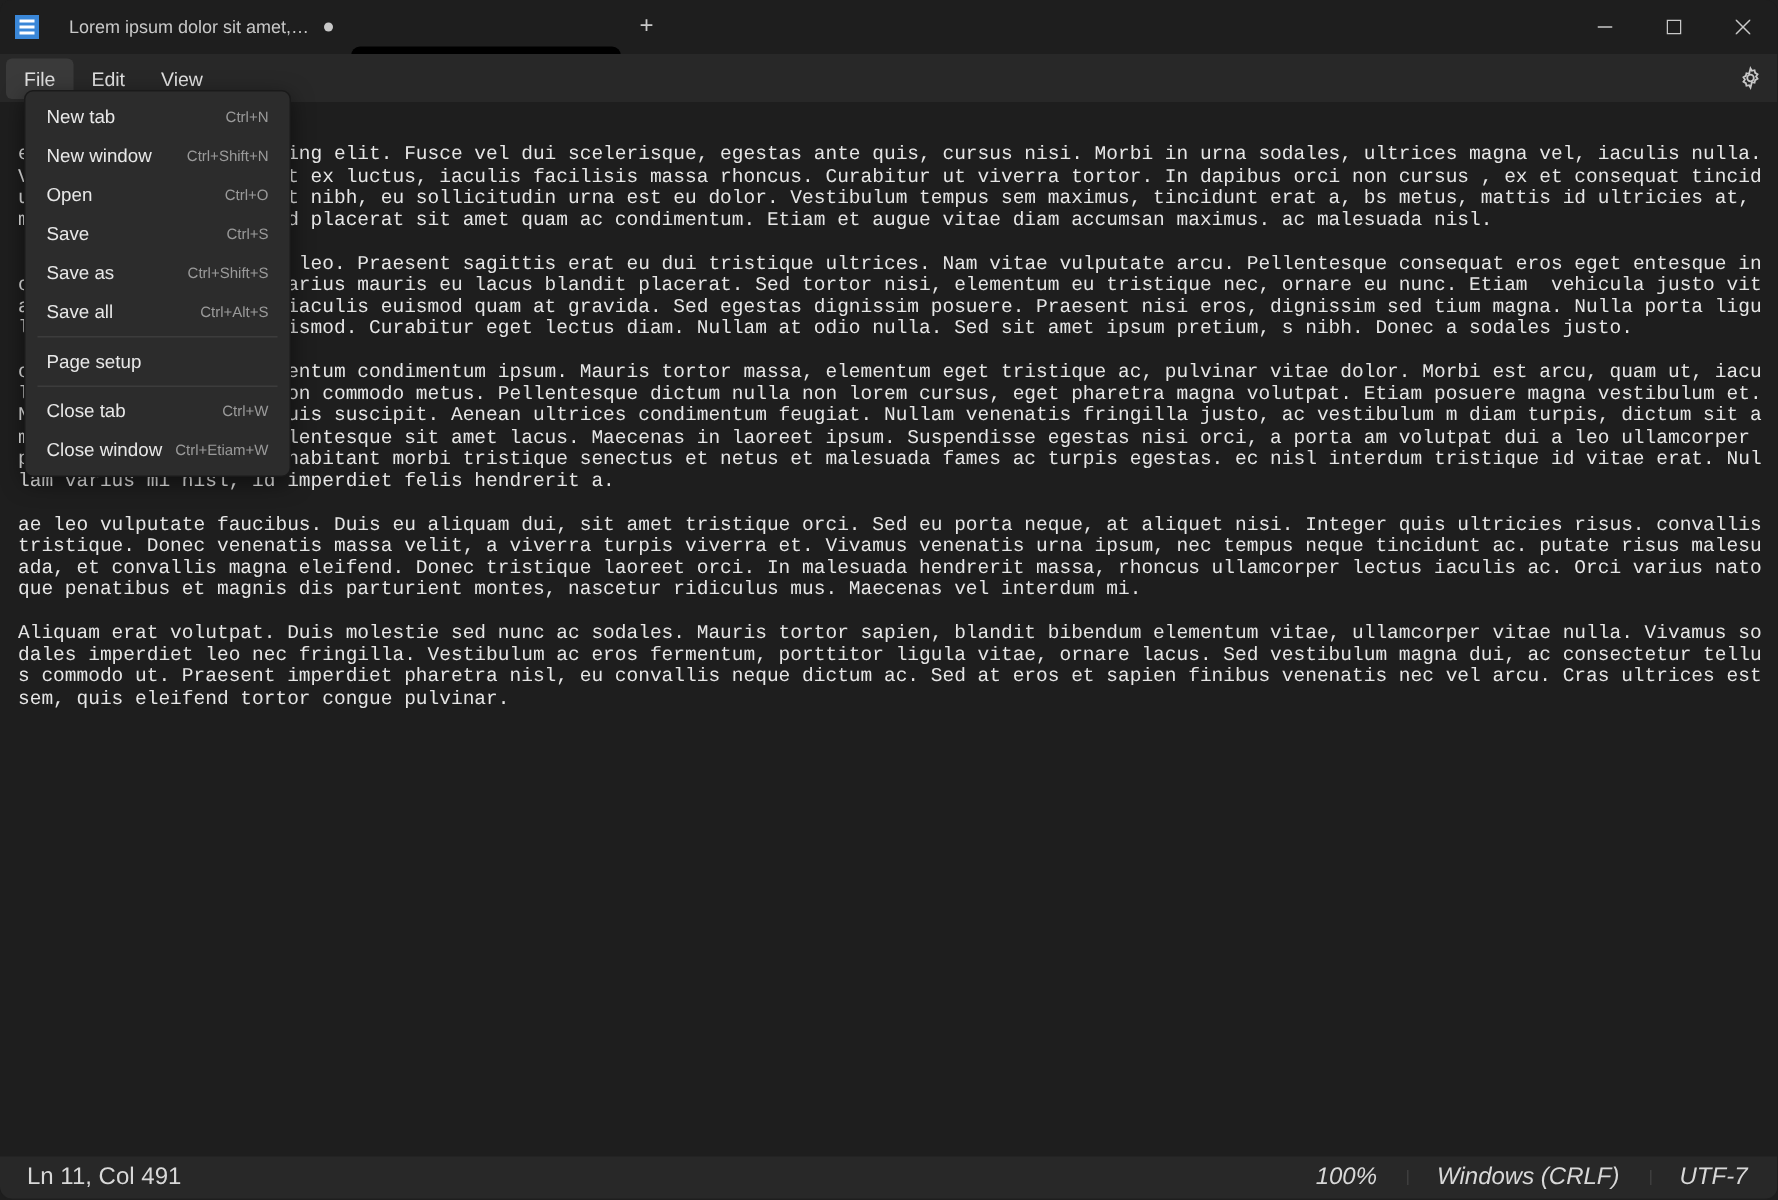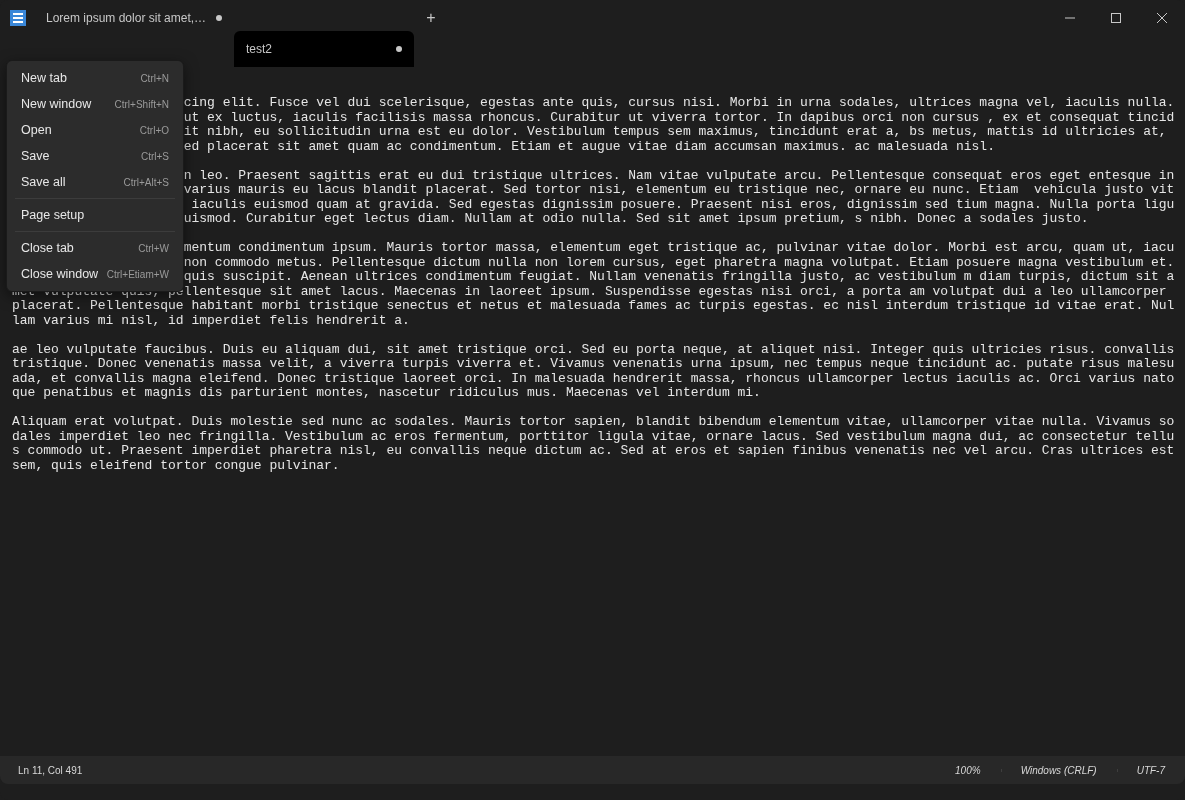--- a/index.html
+++ b/index.html
@@ -107,21 +107,21 @@
     position: absolute;
     right: 10px;
     top: 50%;
     transform: translateY(-50%);
     width: 16px; height: 16px;
     color: #c8c8c8;
   }
   
   .dropdown {
     position: absolute;
-    left: 6px;
+    left: 16px;
     top: 60px;
     width: 178px;
     background: #2c2c2c;
     border: 1px solid #1a1a1a;
     border-radius: 6px;
     box-shadow: 0 4px 14px rgba(0,0,0,.5);
     padding: 4px 2px;
     z-index: 10;
   }
   .dd-item {
@@ -153,26 +153,26 @@
     font-size: 13px;
     line-height: 14.5px;
     color: #e6e6e6;
     white-space: pre-wrap;
     word-break: break-all;
     overflow: hidden;
   }
   
   .status-bar {
     position: absolute;
-    left: 0; right: 0; bottom: 16px;
+    left: 0; right: 0; bottom: 1px;
     height: 28px;
     background: #282828;
     display: flex;
     align-items: center;
-    font-size: 10px;
+    font-size: 16px;
     color: #d8d8d8;
     border-bottom-left-radius: 8px;
     border-bottom-right-radius: 8px;
   }
   .status-left { padding-left: 18px; }
   .status-right {
     margin-left: auto;
     display: flex;
     align-items: center;
     font-style: italic;
@@ -229,20 +229,31 @@
           </svg>
       </div>
       <div class="win-btn">
         <svg width="10" height="10" viewBox="0 0 10 10">
             <path d="M0 0 L10 10 M10 0 L0 10" stroke="currentColor" stroke-width="1"></path>
           </svg>
       </div>
     </div>
   </div>
 
+  <div class="menu-bar">
+    <div class="menu-item open">File</div>
+    <div class="menu-item">Edit</div>
+    <div class="menu-item">View</div>
+    <span class="settings-icon">
+      <svg viewBox="0 0 16 16" width="16" height="16">
+        <path fill="none" stroke="currentColor" stroke-width="1.2" d="M8 10.2a2.2 2.2 0 1 0 0-4.4 2.2 2.2 0 0 0 0 4.4z"></path>
+        <path fill="none" stroke="currentColor" stroke-width="1.2" d="M8 1.6l.9 1.6 1.8-.4.4 1.8 1.6.9-1 1.5 1 1.5-1.6.9-.4 1.8-1.8-.4L8 14.4l-.9-1.6-1.8.4-.4-1.8-1.6-.9 1-1.5-1-1.5 1.6-.9.4-1.8 1.8.4z"></path>
+      </svg>
+    </span>
+  </div>
 
   <div class="editor">et, consectetur adipiscing elit. Fusce vel dui scelerisque, egestas ante quis, cursus nisi. Morbi in urna sodales, ultrices magna vel, iaculis nulla. Vivamus ultricies dui ut ex luctus, iaculis facilisis massa rhoncus. Curabitur ut viverra tortor. In dapibus orci non cursus , ex et consequat tincidunt, urna diam hendrerit nibh, eu sollicitudin urna est eu dolor. Vestibulum tempus sem maximus, tincidunt erat a, bs metus, mattis id ultricies at, molestie eget dolor. Sed placerat sit amet quam ac condimentum. Etiam et augue vitae diam accumsan maximus. ac malesuada nisl.
 
  ultricies blandit a in leo. Praesent sagittis erat eu dui tristique ultrices. Nam vitae vulputate arcu. Pellentesque consequat eros eget entesque in odio arcu. Vestibulum varius mauris eu lacus blandit placerat. Sed tortor nisi, elementum eu tristique nec, ornare eu nunc. Etiam  vehicula justo vitae, mollis elit. Proin iaculis euismod quam at gravida. Sed egestas dignissim posuere. Praesent nisi eros, dignissim sed tium magna. Nulla porta ligula sed nisl lobortis euismod. Curabitur eget lectus diam. Nullam at odio nulla. Sed sit amet ipsum pretium, s nibh. Donec a sodales justo.
 
 or at orci eget, condimentum condimentum ipsum. Mauris tortor massa, elementum eget tristique ac, pulvinar vitae dolor. Morbi est arcu, quam ut, iaculis a nibh. Curabitur non commodo metus. Pellentesque dictum nulla non lorem cursus, eget pharetra magna volutpat. Etiam posuere magna vestibulum et. Nam sagittis eu purus quis suscipit. Aenean ultrices condimentum feugiat. Nullam venenatis fringilla justo, ac vestibulum m diam turpis, dictum sit amet vulputate quis, pellentesque sit amet lacus. Maecenas in laoreet ipsum. Suspendisse egestas nisi orci, a porta am volutpat dui a leo ullamcorper placerat. Pellentesque habitant morbi tristique senectus et netus et malesuada fames ac turpis egestas. ec nisl interdum tristique id vitae erat. Nullam varius mi nisl, id imperdiet felis hendrerit a.
 
 ae leo vulputate faucibus. Duis eu aliquam dui, sit amet tristique orci. Sed eu porta neque, at aliquet nisi. Integer quis ultricies risus. convallis tristique. Donec venenatis massa velit, a viverra turpis viverra et. Vivamus venenatis urna ipsum, nec tempus neque tincidunt ac. putate risus malesuada, et convallis magna eleifend. Donec tristique laoreet orci. In malesuada hendrerit massa, rhoncus ullamcorper lectus iaculis ac. Orci varius natoque penatibus et magnis dis parturient montes, nascetur ridiculus mus. Maecenas vel interdum mi.
 
 Aliquam erat volutpat. Duis molestie sed nunc ac sodales. Mauris tortor sapien, blandit bibendum elementum vitae, ullamcorper vitae nulla. Vivamus sodales imperdiet leo nec fringilla. Vestibulum ac eros fermentum, porttitor ligula vitae, ornare lacus. Sed vestibulum magna dui, ac consectetur tellus commodo ut. Praesent imperdiet pharetra nisl, eu convallis neque dictum ac. Sed at eros et sapien finibus venenatis nec vel arcu. Cras ultrices est sem, quis eleifend tortor congue pulvinar.</div>
@@ -256,20 +267,24 @@
       <span>New window</span>
       <span class="dd-shortcut">Ctrl+Shift+N</span>
     </div>
     <div class="dd-item">
       <span>Open</span>
       <span class="dd-shortcut">Ctrl+O</span>
     </div>
     <div class="dd-item">
       <span>Save</span>
       <span class="dd-shortcut">Ctrl+S</span>
+    </div>
+    <div class="dd-item">
+      <span>Save as</span>
+      <span class="dd-shortcut">Ctrl+Shift+S</span>
     </div>
     <div class="dd-item">
       <span>Save all</span>
       <span class="dd-shortcut">Ctrl+Alt+S</span>
     </div>
     <div class="dd-sep"></div>
     <div class="dd-item">
       <span>Page setup</span>
       <span class="dd-shortcut"></span>
     </div>

